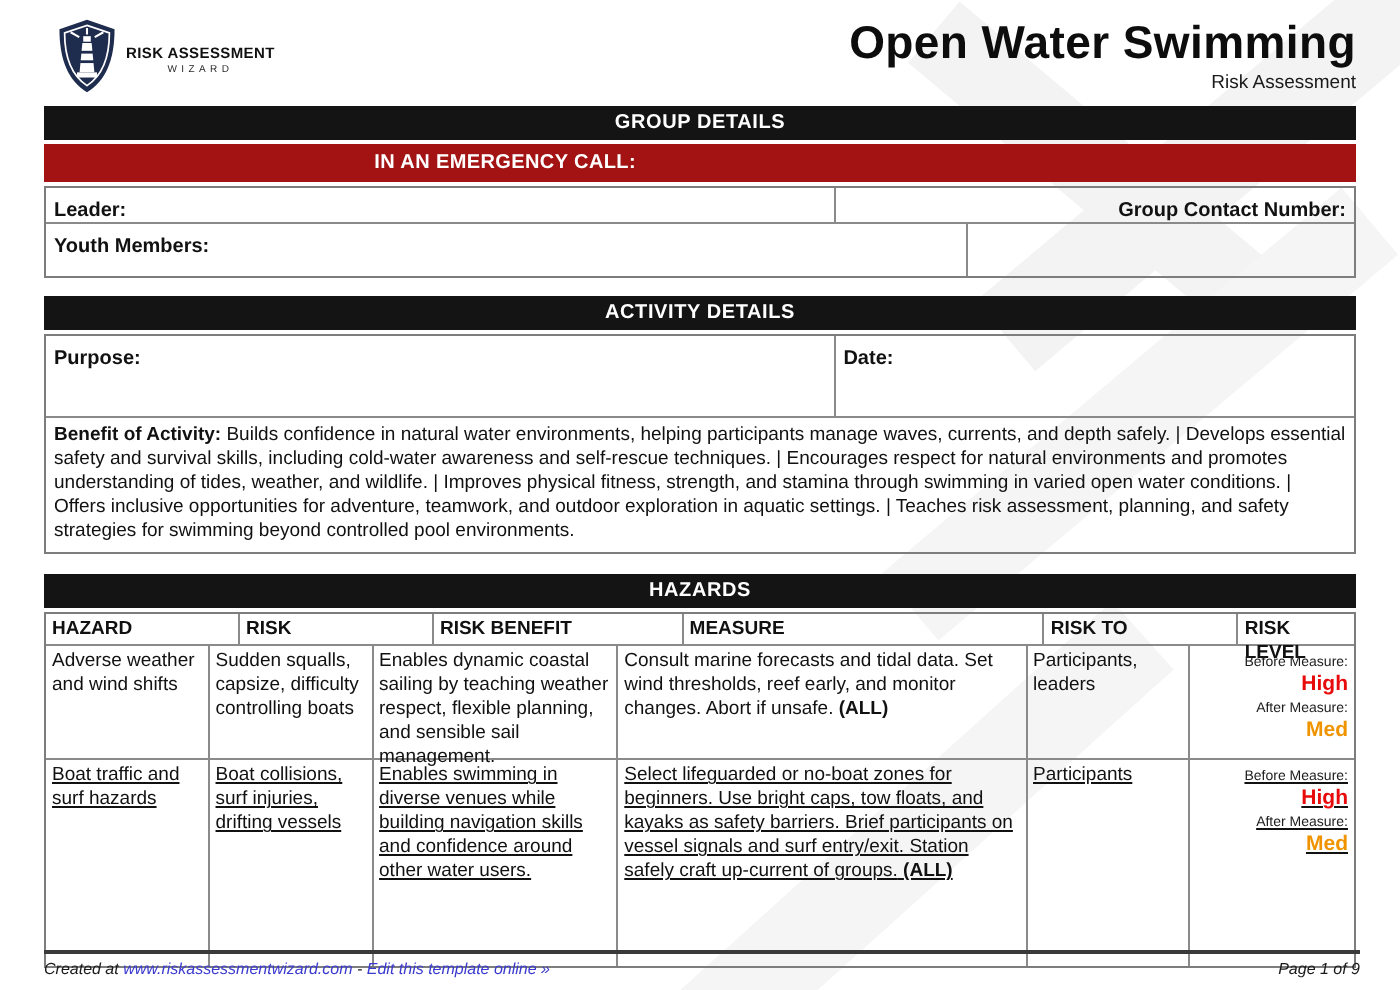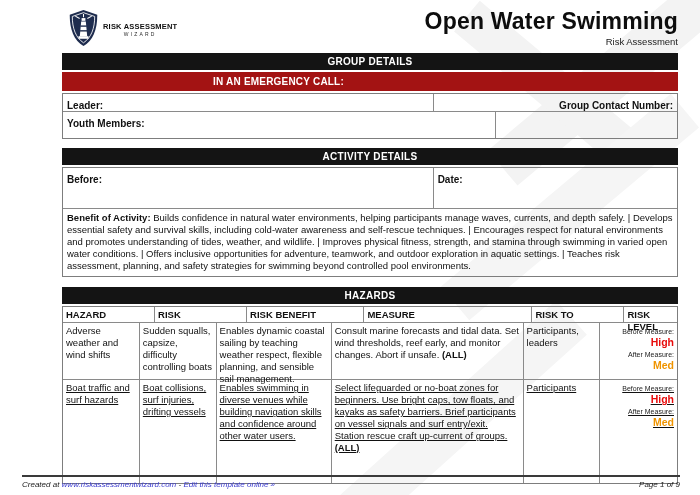--- a/index.html
+++ b/index.html
@@ -7,21 +7,21 @@
     width:700px;height:495px;position:relative;overflow:hidden;
     background:#ffffff;font-family:"Liberation Sans",sans-serif;color:#111;
   }
   
   .wm{position:absolute;background:#f3f3f3;z-index:0;}
   .wm1{top:55px;right:-50px;width:280px;height:46px;transform:rotate(-40deg);}
   .wm2{top:70px;right:30px;width:230px;height:40px;transform:rotate(40deg);}
   .wm3{top:185px;right:-20px;width:300px;height:44px;transform:rotate(-40deg);background:#f5f5f5;}
   .wm4{top:395px;right:90px;width:300px;height:46px;transform:rotate(-42deg);background:#f5f5f5;}
   
-  .content{position:absolute;left:22px;right:22px;top:0;z-index:1;margin-left:40px;}
+  .content{position:absolute;left:22px;right:22px;top:0;z-index:1;}
   
   .hdr{position:relative;height:53px;}
   .logo{position:absolute;left:6px;top:9px;display:flex;align-items:center;gap:4px;}
   .logo-txt{display:flex;flex-direction:column;line-height:1;}
   .logo-l1{font-size:7.5px;font-weight:bold;letter-spacing:.2px;color:#101010;}
   .logo-l2{font-size:5px;letter-spacing:2.2px;color:#2a2a2a;text-align:center;margin-top:2px;}
   .titleblk{position:absolute;right:0;top:8px;text-align:right;}
   .title{font-size:23px;font-weight:bold;letter-spacing:.2px;color:#0d0d0d;}
   .subtitle{font-size:9.5px;color:#1a1a1a;margin-top:1px;}
   
@@ -124,21 +124,21 @@
     </div>
   </div>
 
   <div class="spacer9"></div>
 
   <div>
     <div class="bar">ACTIVITY DETAILS</div>
     <div class="tbl">
       <div class="trow">
         <div class="tcell a-purpose">
-          <span class="lbl">Before:</span>
+          <span class="lbl">Purpose:</span>
         </div>
         <div class="tcell a-date">
           <span class="lbl">Date:</span>
         </div>
       </div>
       <div class="trow">
         <div class="tcell a-benefit">
           <span class="b">Benefit of Activity:</span>
           <span>Builds confidence in natural water environments, helping participants manage waves, currents, and depth safely. | Develops essential safety and survival skills, including cold-water awareness and self-rescue techniques. | Encourages respect for natural environments and promotes understanding of tides, weather, and wildlife. | Improves physical fitness, strength, and stamina through swimming in varied open water conditions. | Offers inclusive opportunities for adventure, teamwork, and outdoor exploration in aquatic settings. | Teaches risk assessment, planning, and safety strategies for swimming beyond controlled pool environments.</span>
         </div>
@@ -175,21 +175,21 @@
           <div class="sm">After Measure:</div>
           <div class="med">Med</div>
         </div>
       </div>
 
       <div class="trow hz-r2">
         <div class="tcell c1">Boat traffic and surf hazards</div>
         <div class="tcell c2">Boat collisions, surf injuries, drifting vessels</div>
         <div class="tcell c3">Enables swimming in diverse venues while building navigation skills and confidence around other water users.</div>
         <div class="tcell c4">
-          <span>Select lifeguarded or no-boat zones for beginners. Use bright caps, tow floats, and kayaks as safety barriers. Brief participants on vessel signals and surf entry/exit. Station rescue craft up-current of groups.</span>
+          <span>Select lifeguarded or no-boat zones for beginners. Use bright caps, tow floats, and kayaks as safety barriers. Brief participants on vessel signals and surf entry/exit. Station safely craft up-current of groups.</span>
           <span class="allb">(ALL)</span>
         </div>
         <div class="tcell c5">Participants</div>
         <div class="tcell c6 rl">
           <div class="sm">Before Measure:</div>
           <div class="high">High</div>
           <div class="sm">After Measure:</div>
           <div class="med">Med</div>
         </div>
       </div>

